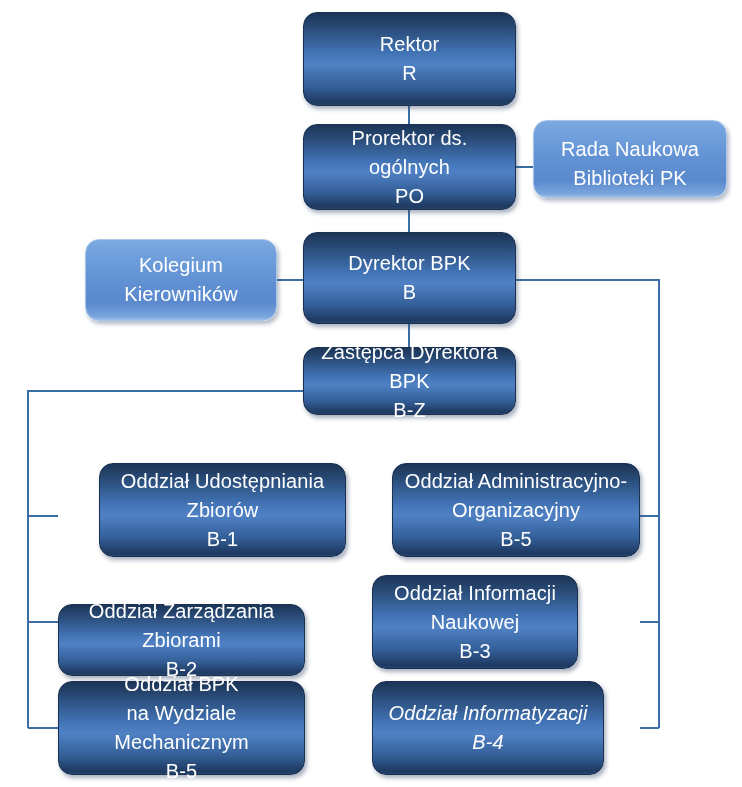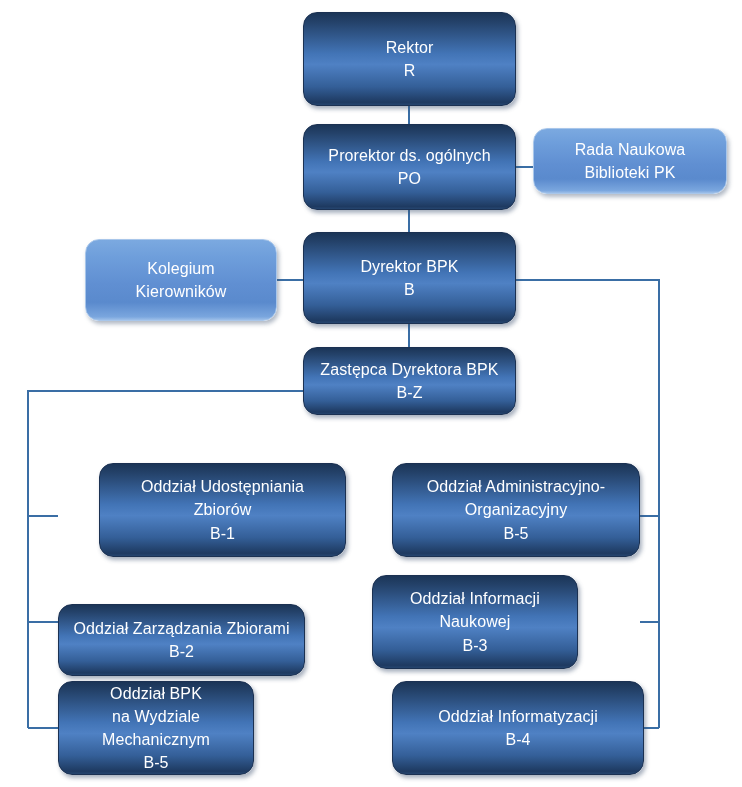--- a/index.html
+++ b/index.html
@@ -30,21 +30,21 @@
   }
   .node {
     position: absolute;
     box-sizing: border-box;
     border-radius: 14px;
     display: flex;
     align-items: center;
     justify-content: center;
     text-align: center;
     color: #ffffff;
-    font-size: 16px;
+    font-size: 20px;
     line-height: 1.45;
     letter-spacing: 0.1px;
     padding: 4px 8px;
     z-index: 3;
   }
   .node .node-text {
     white-space: pre-line;
     display: block;
     width: 100%;
   }
@@ -107,21 +107,21 @@
   <div class="node dark" style="left:303px; top:12px; width:213px; height:94px;">
     <span class="node-text">Rektor
 R</span>
   </div>
 
   <div class="node dark" style="left:303px; top:124px; width:213px; height:86px;">
     <span class="node-text">Prorektor ds. ogólnych
 PO</span>
   </div>
 
-  <div class="node light" style="left:533px; top:128px; width:194px; height:66px;">
+  <div class="node light" style="left:533px; top:120px; width:194px; height:78px;align-items:flex-end;">
     <span class="node-text">Rada Naukowa
 Biblioteki PK</span>
   </div>
 
   <div class="node light" style="left:85px; top:239px; width:192px; height:82px;">
     <span class="node-text">Kolegium
 Kierowników</span>
   </div>
 
   <div class="node dark" style="left:303px; top:232px; width:213px; height:92px;">
@@ -138,35 +138,35 @@
     <span class="node-text">Oddział Udostępniania
 Zbiorów
 B-1</span>
   </div>
 
   <div class="node dark" style="left:58px; top:604px; width:247px; height:72px;">
     <span class="node-text">Oddział Zarządzania Zbiorami
 B-2</span>
   </div>
 
-  <div class="node dark" style="left:58px; top:681px; width:196px; height:94px;">
+  <div class="node dark" style="left:58px; top:681px; width:247px; height:94px;">
     <span class="node-text">Oddział BPK
 na Wydziale Mechanicznym
 B-5</span>
   </div>
 
   <div class="node dark" style="left:392px; top:463px; width:248px; height:94px;">
     <span class="node-text">Oddział Administracyjno-
 Organizacyjny
 B-5</span>
   </div>
 
   <div class="node dark" style="left:372px; top:575px; width:206px; height:94px;justify-content:center;">
     <span class="node-text">Oddział Informacji Naukowej
 B-3</span>
   </div>
 
-  <div class="node dark" style="left:392px; top:681px; width:252px; height:94px;">
+  <div class="node dark" style="left:372px; top:681px; width:232px; height:94px;font-style:italic;">
     <span class="node-text">Oddział Informatyzacji
 B-4</span>
   </div>
 
 </div>
 
 </body></html>

